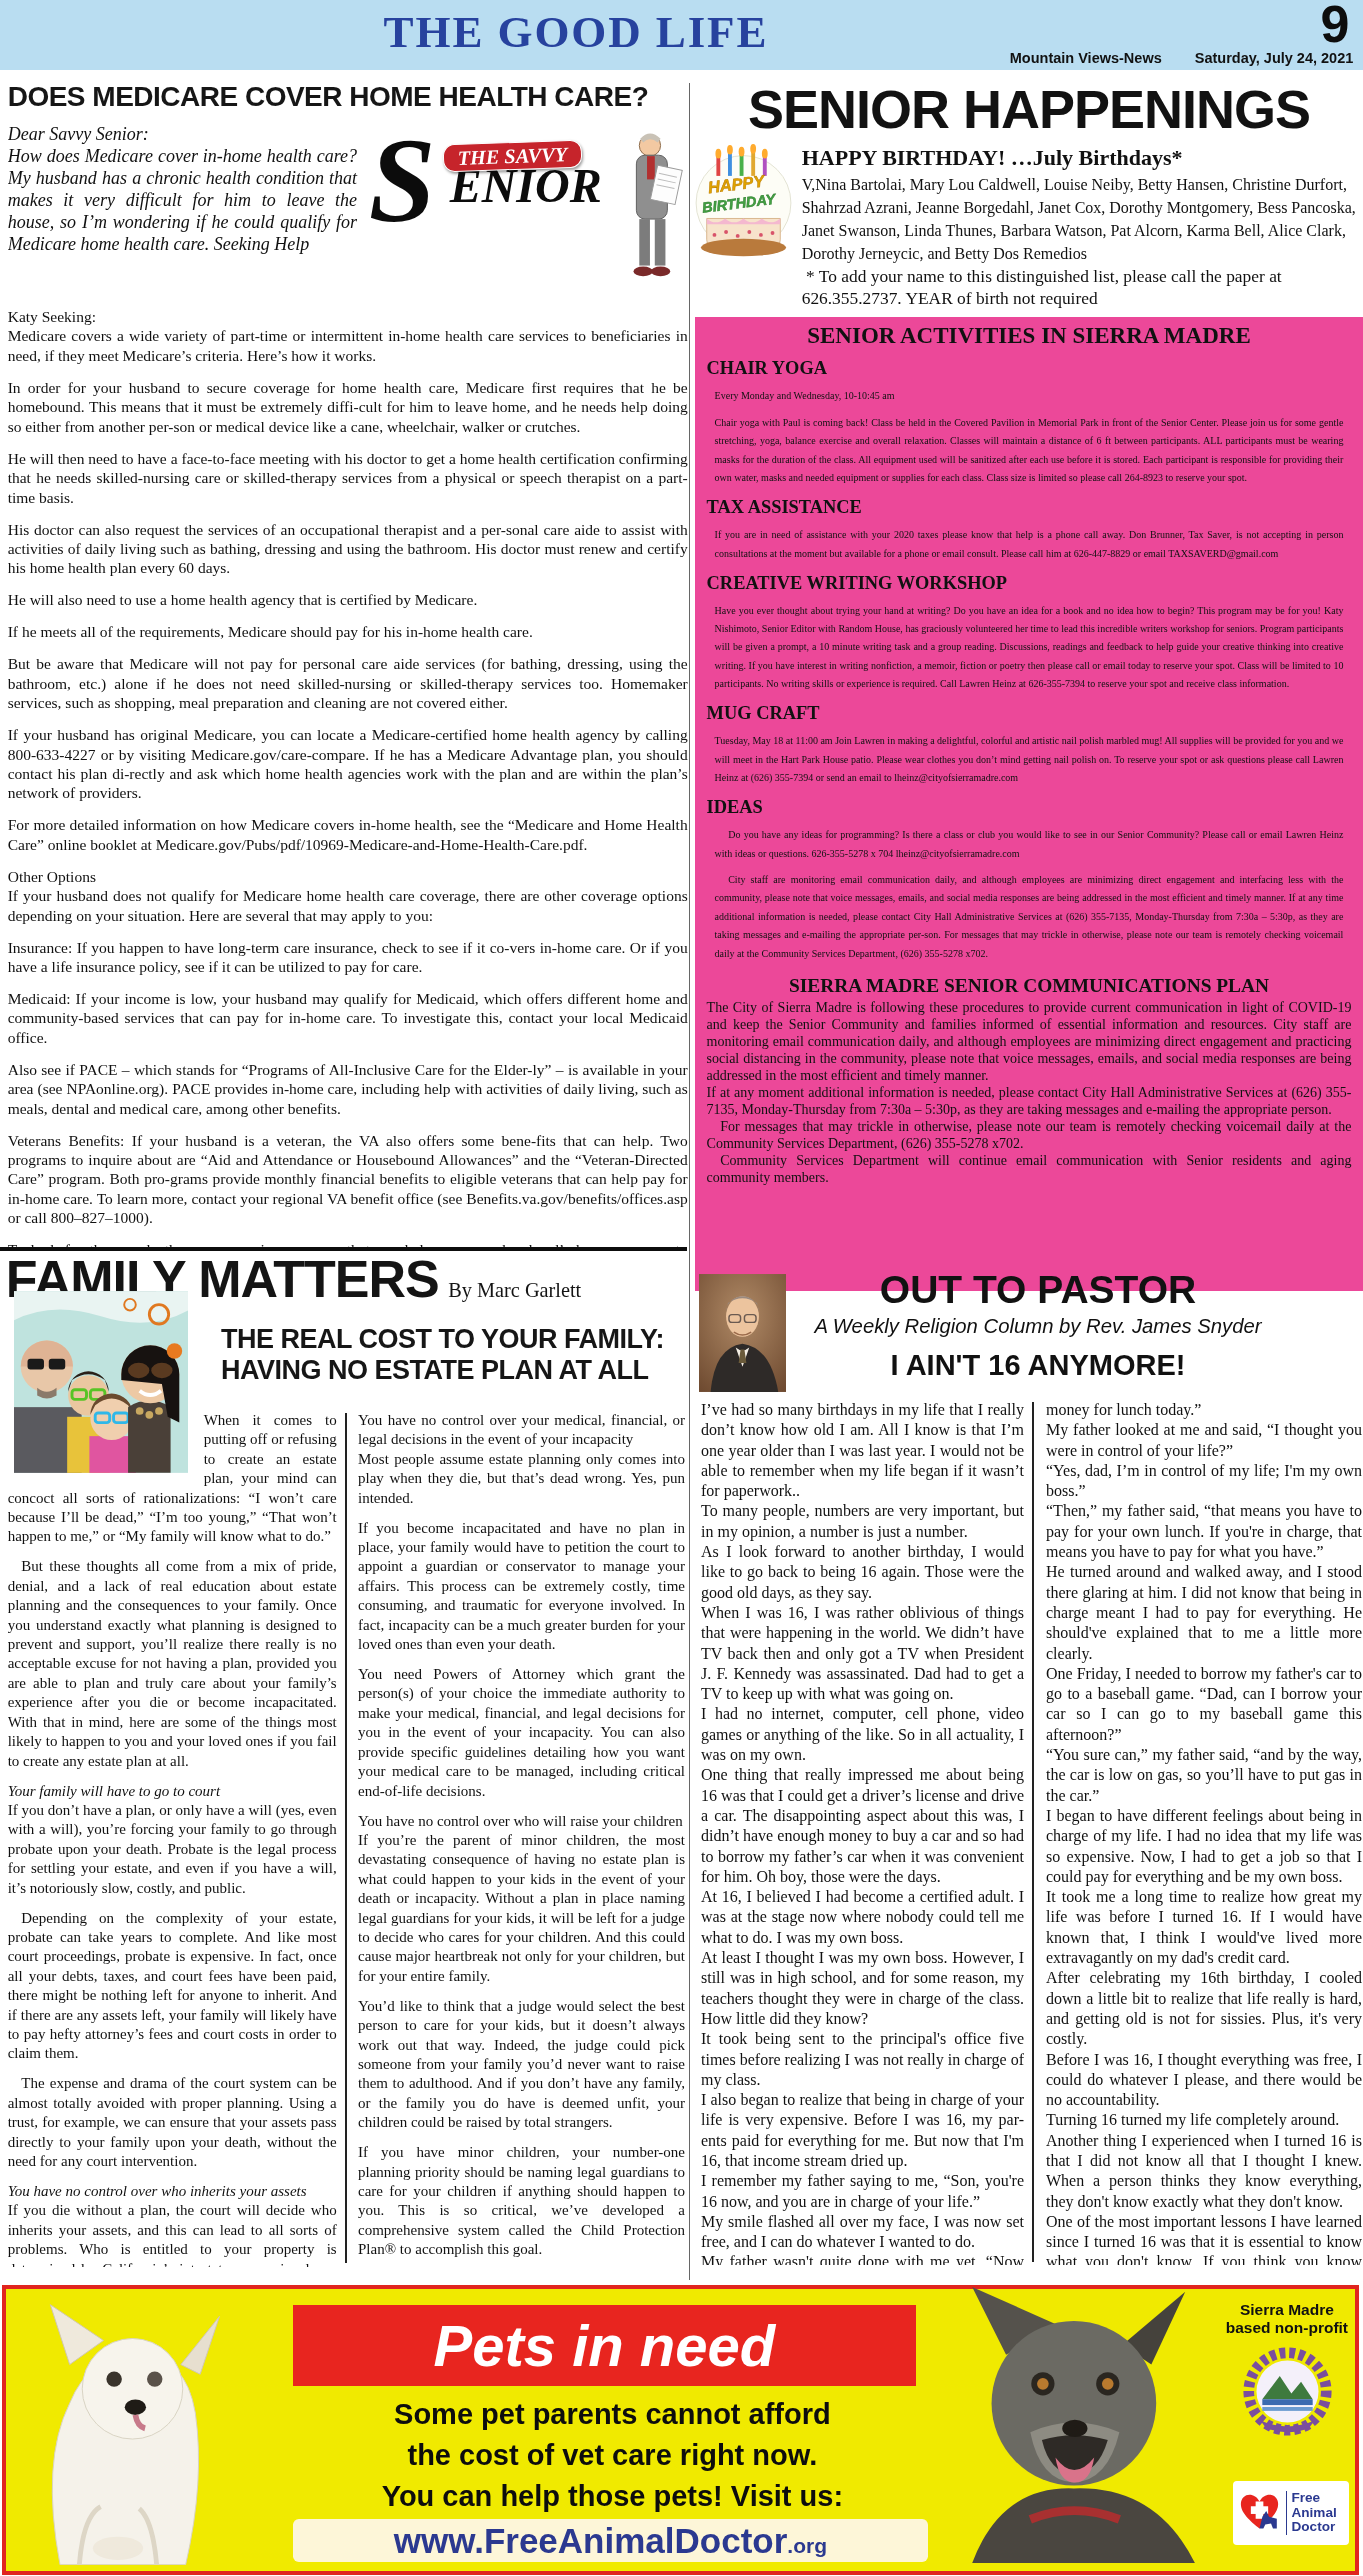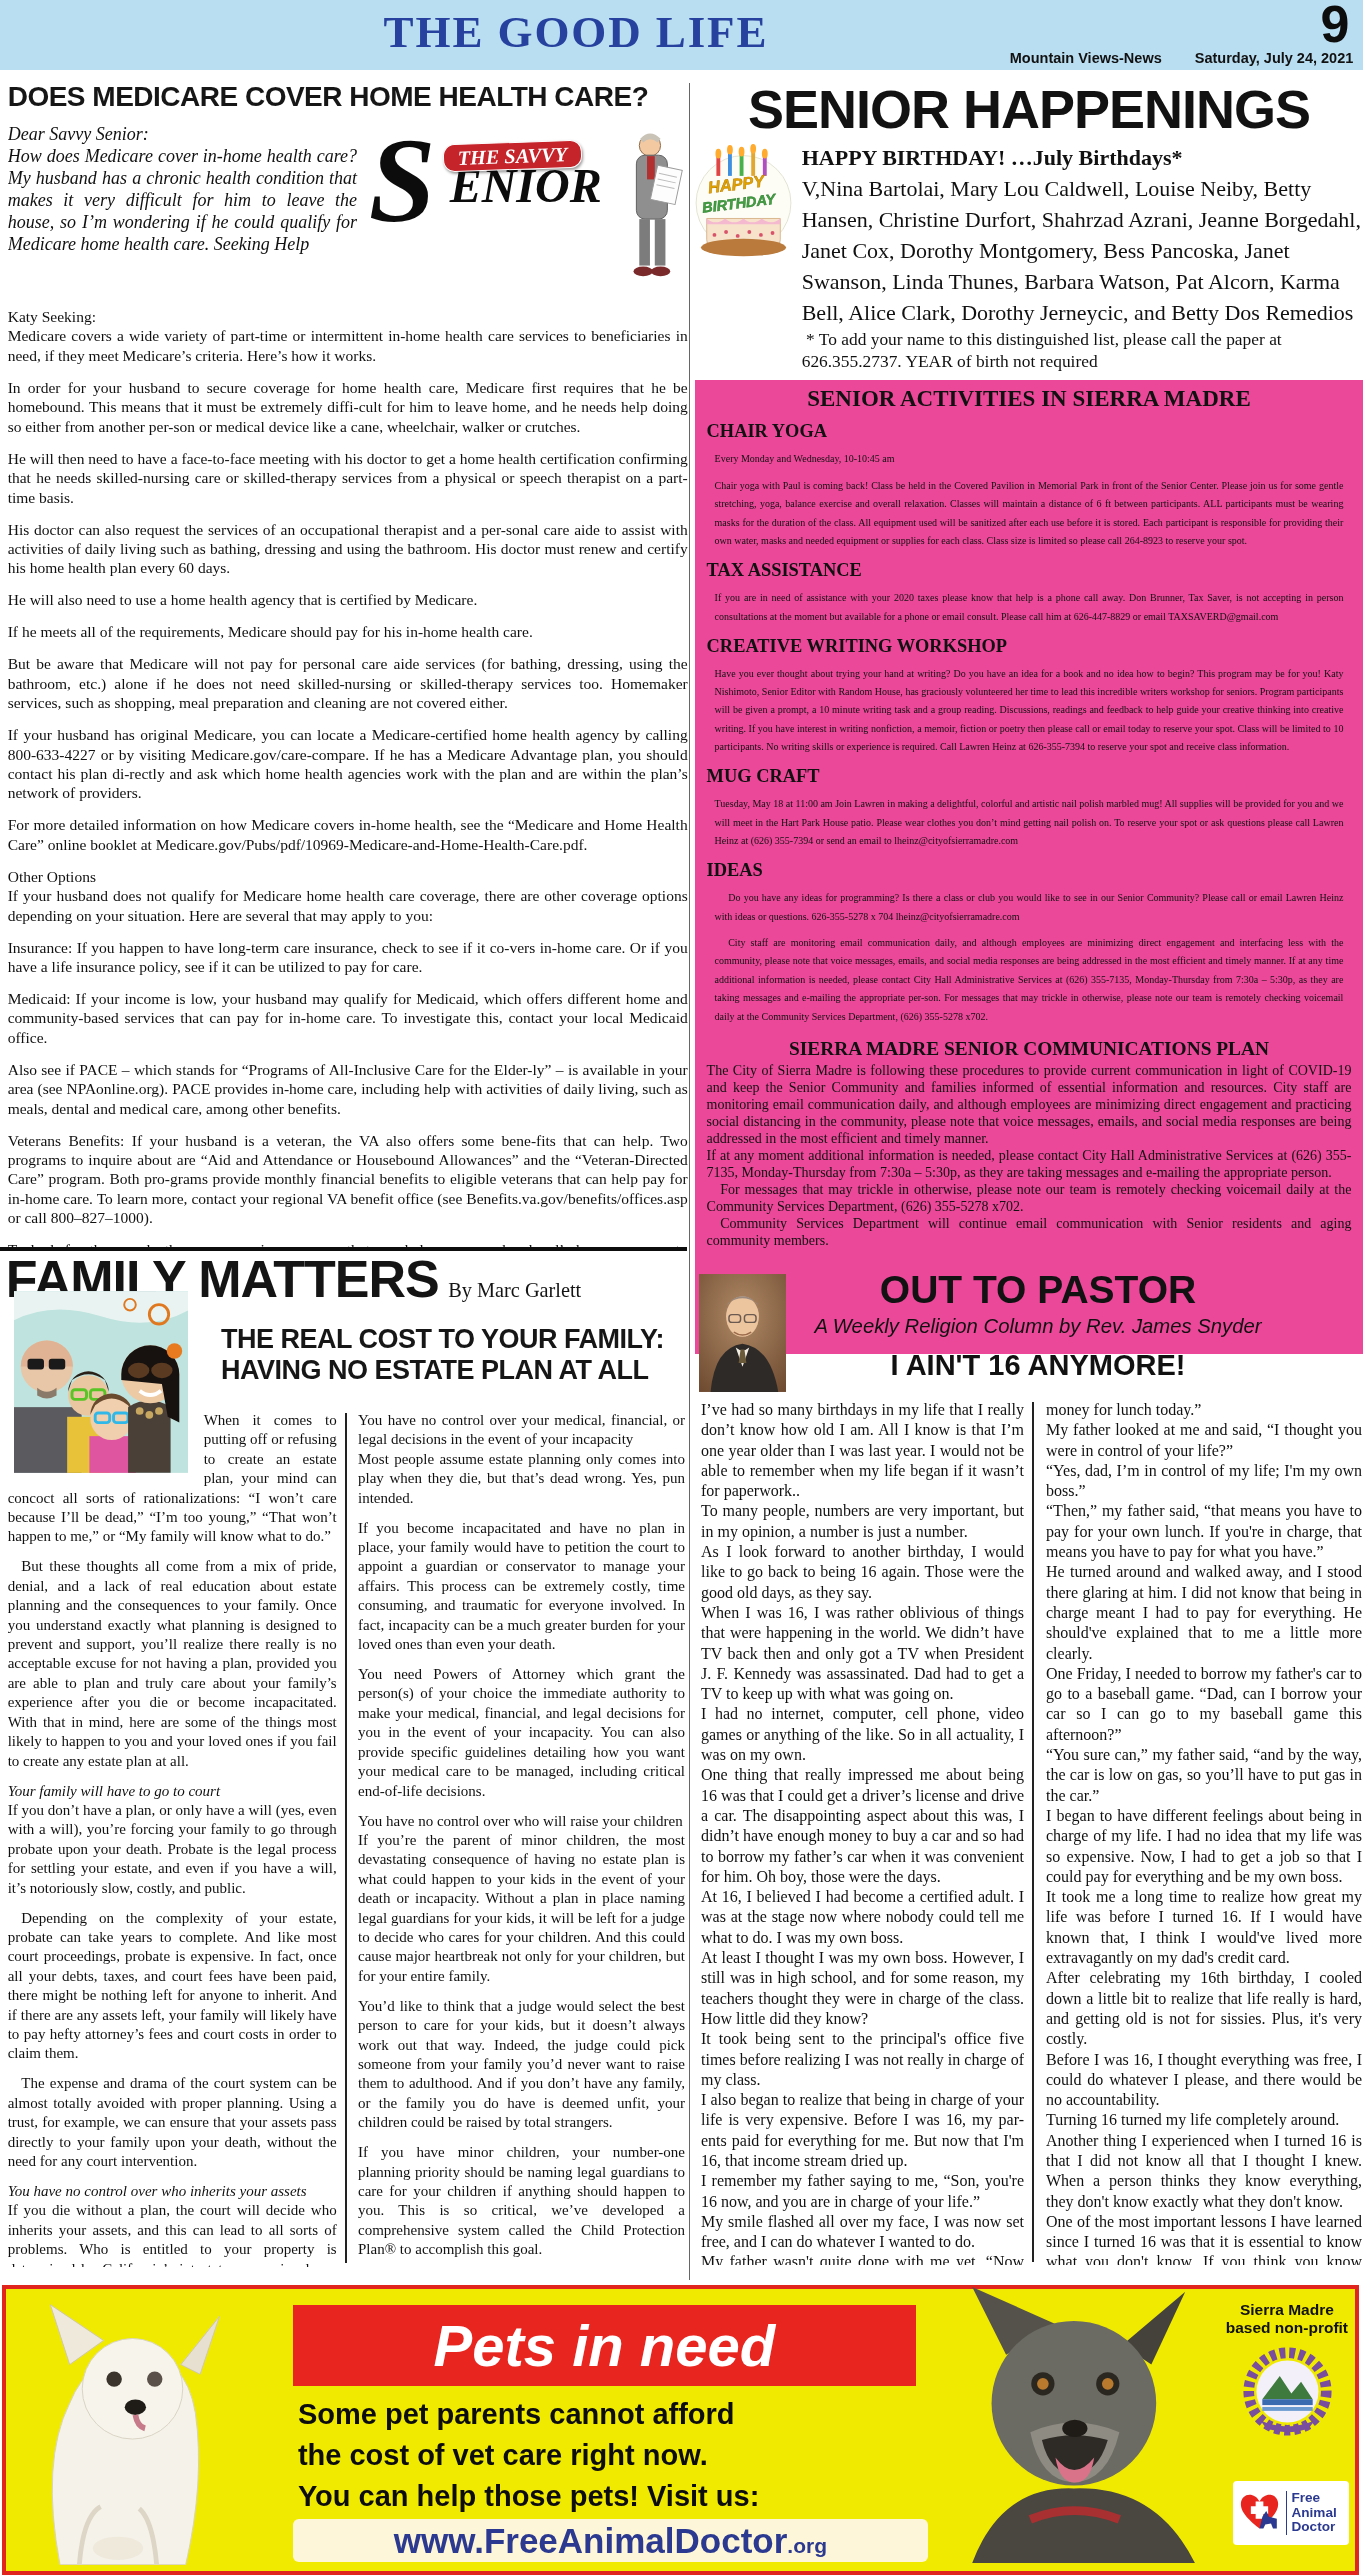--- a/index.html
+++ b/index.html
@@ -38,21 +38,21 @@
   .sv-paras p{margin:0 0 12.6px;font-size:15.5px;line-height:19.4px;text-align:justify;}
   .sv-paras p.tight{margin:0;}
   
   .right-col{position:absolute;left:695px;top:81px;width:668px;}
   .sh-title{font-family:"Liberation Sans",sans-serif;font-weight:bold;font-size:54px;
             letter-spacing:-1px;text-align:center;line-height:1.05;color:#121212;}
   .bday{display:flex;margin-top:5.8px;}
   .bday-img{flex:0 0 97px;height:120px;}
   .bday-text{flex:1;padding-left:9.7px;}
   .bday-head{font-weight:bold;font-size:22px;margin:1.9px 0 1.9px;}
-  .bday-names{font-size:22px;line-height:31px;}
+  .bday-names{font-size:16px;line-height:23px;}
   .bday-note{font-size:17.4px;line-height:22px;}
   .gray-box{margin-top:7.7px;background:#ec4899;height:970px;overflow:hidden;padding:3.9px 11.6px 0;}
   .ga-title{text-align:center;font-weight:bold;font-size:23px;margin:1.9px 0 3.9px;}
   .ga-sec-title{font-weight:bold;font-size:18.4px;margin:9.7px 0 0;}
   .ga-sec p{margin:8px;font-size:10px;line-height:18.4px;text-align:justify;}
   .plan-title{text-align:center;font-weight:bold;font-size:19.4px;margin:11.6px 0 1.9px;}
   .plan p{margin:0;font-size:14px;line-height:17px;text-align:justify;}
   .ind{text-indent:13.6px;}
   
   .fm-title{position:absolute;left:5.8px;top:1253px;font-family:"Liberation Sans",sans-serif;
@@ -80,21 +80,21 @@
   .otp-col p{margin:0;font-size:16px;line-height:20.3px;text-align:justify;}
   
   .ad{position:absolute;left:1.9px;top:2285px;width:1349px;height:282px;background:#f0ea00;
       border:4.8px solid #e0251f;}
   .ad-redbox{position:absolute;left:287px;top:15.5px;width:623px;height:81px;background:#e8251f;
              display:flex;align-items:center;justify-content:center;}
   .ad-redbox span{font-family:"Liberation Sans",sans-serif;font-weight:bold;font-style:italic;
                   font-size:58px;color:#fff;}
   .ad-lines{position:absolute;left:292px;top:105px;width:629px;
             font-family:"Liberation Sans",sans-serif;font-weight:bold;font-size:29px;
-            line-height:1.42;color:#0d0d0d;}
+            line-height:1.42;color:#0d0d0d;text-align:center;}
   .ad-urlbox{position:absolute;left:287px;top:230px;width:635px;height:43px;background:#fdf6d8;
              border-radius:5.8px;display:flex;align-items:center;justify-content:center;}
   .ad-url-main{font-family:"Liberation Sans",sans-serif;font-weight:bold;font-size:35px;color:#2b3990;}
   .ad-url-suffix{font-family:"Liberation Sans",sans-serif;font-weight:bold;font-size:21px;
                  color:#2b3990;align-self:flex-end;margin-bottom:3.9px;}
   .ad-nonprofit{position:absolute;left:1218px;top:11.6px;width:126px;text-align:center;
                 font-family:"Liberation Sans",sans-serif;font-weight:bold;font-size:15.5px;
                 line-height:1.2;color:#111;}
   .ad-citylogo{position:absolute;left:1235px;top:56px;width:93px;height:93px;}
   .ad-fad{position:absolute;left:1227px;top:192px;width:116px;height:64px;background:#fff;

